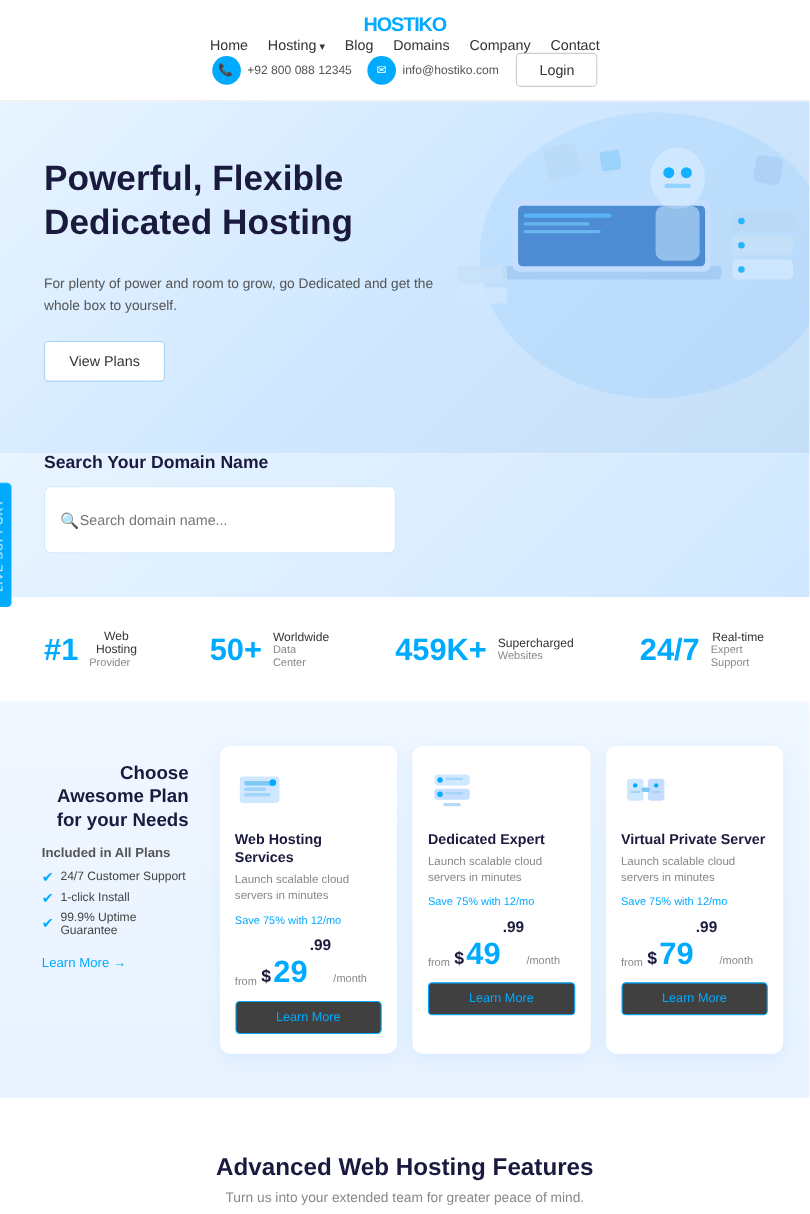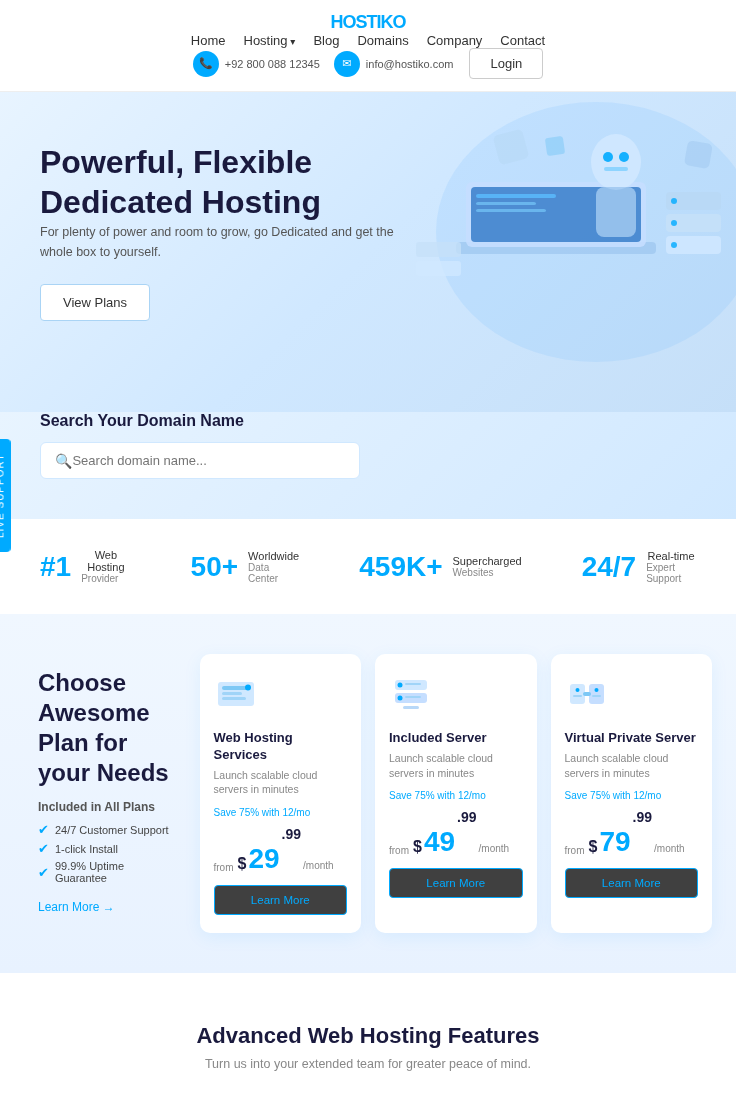--- a/index.html
+++ b/index.html
@@ -26,21 +26,21 @@
     .hero {
       background: linear-gradient(135deg, #e8f4ff 0%, #d0e8ff 50%, #c5dff8 100%);
       padding: 50px 40px 30px 40px;
       min-height: 320px;
       position: relative;
       overflow: hidden;
       display: flex;
       align-items: flex-start;
     }
     .hero-content { max-width: 360px; z-index: 2; }
-    .hero-content h1 { font-size: 32px; font-weight: 800; color: #1a1a3e; line-height: 1.25; margin-bottom: 0; }
+    .hero-content h1 { font-size: 32px; font-weight: 800; color: #1a1a3e; line-height: 1.25; margin-bottom: 26px; }
     .hero-content p { font-size: 12.5px; color: #555; margin-bottom: 22px; line-height: 1.6; }
     .btn-view-plans { padding: 10px 22px; background: #fff; border: 1.5px solid #aad4f5; border-radius: 4px; font-size: 13px; cursor: pointer; color: #333; }
     .hero-image {
       position: absolute; right: -20px; top: -10px;
       width: 380px; height: 300px;
     }
 
     
     .domain-search-section {
       background: linear-gradient(135deg, #e8f4ff 0%, #d0e8ff 100%);
@@ -48,21 +48,21 @@
     }
     .domain-search-section h3 { font-size: 16px; font-weight: 700; color: #1a1a3e; margin-bottom: 12px; }
     .domain-search-box {
       display: flex; align-items: center;
       background: #fff; border-radius: 6px;
       padding: 0 14px; width: 320px;
       border: 1px solid #d0e8ff;
     }
     .domain-search-box input {
       border: none; outline: none; font-size: 13px; color: #999;
-      padding: 10px 0; width: 100%;
+      padding: 22px 0; width: 100%;
     }
     .search-icon-inline { color: #bbb; font-size: 14px; }
 
     
     .stats-bar {
       display: flex; justify-content: center; gap: 60px;
       padding: 30px 40px; background: #fff;
     }
     .stat-item { display: flex; align-items: center; gap: 10px; }
     .stat-number { font-size: 28px; font-weight: 800; color: #00aaff; }
@@ -79,21 +79,21 @@
       display: grid;
       grid-template-columns: 1fr 1fr 1fr 1fr;
       gap: 14px;
       max-width: 688px;
       margin: 0 auto;
     }
     .plan-intro {
       background: transparent; padding: 14px;
       display: flex; flex-direction: column; justify-content: flex-start;
     }
-    .plan-intro h2 { font-size: 24px; font-weight: 800; color: #1a1a3e; line-height: 1.25; margin-bottom: 12px; }
+    .plan-intro h2 { font-size: 17px; font-weight: 800; color: #1a1a3e; line-height: 1.25; margin-bottom: 12px; text-align: right; }
     .plan-intro .included-title { font-size: 12px; font-weight: 600; color: #555; margin-bottom: 8px; }
     .plan-feature { display: flex; align-items: center; gap: 6px; font-size: 11px; color: #444; margin-bottom: 4px; }
     .check-icon { color: #00aaff; font-size: 13px; }
     .learn-more-link { font-size: 12px; color: #00aaff; margin-top: 12px; cursor: pointer; text-decoration: none; }
     .plan-card {
       background: #fff; border-radius: 10px; padding: 18px 14px;
       box-shadow: 0 4px 18px rgba(0,150,255,0.08);
       display: flex; flex-direction: column; align-items: flex-start;
     }
     .plan-card-icon { margin-bottom: 10px; }
@@ -310,21 +310,21 @@
         <svg width="44" height="44" viewBox="0 0 44 44">
           <rect x="6" y="8" width="32" height="10" rx="3" fill="#d0e8ff"></rect>
           <rect x="6" y="21" width="32" height="10" rx="3" fill="#c5deff"></rect>
           <circle cx="11" cy="13" r="2.5" fill="#00aaff"></circle>
           <circle cx="11" cy="26" r="2.5" fill="#00aaff"></circle>
           <rect x="16" y="11" width="16" height="2" rx="1" fill="#a0d4f8"></rect>
           <rect x="16" y="24" width="16" height="2" rx="1" fill="#a0d4f8"></rect>
           <rect x="14" y="34" width="16" height="3" rx="1.5" fill="#b8d8f8"></rect>
         </svg>
       </div>
-      <h3>Included Server</h3>
+      <h3>Dedicated Expert</h3>
       <p>Launch scalable cloud servers in minutes</p>
       <span class="plan-save">Save 75% with 12/mo</span>
       <div class="plan-price">
         <span class="price-from">from</span>
         <span class="price-dollar">$</span>
         <span class="price-amount">49</span>
         <span class="price-cents">.99</span>
         <span class="price-period">/month</span>
       </div>
       <button class="btn-learn">Learn More</button>

